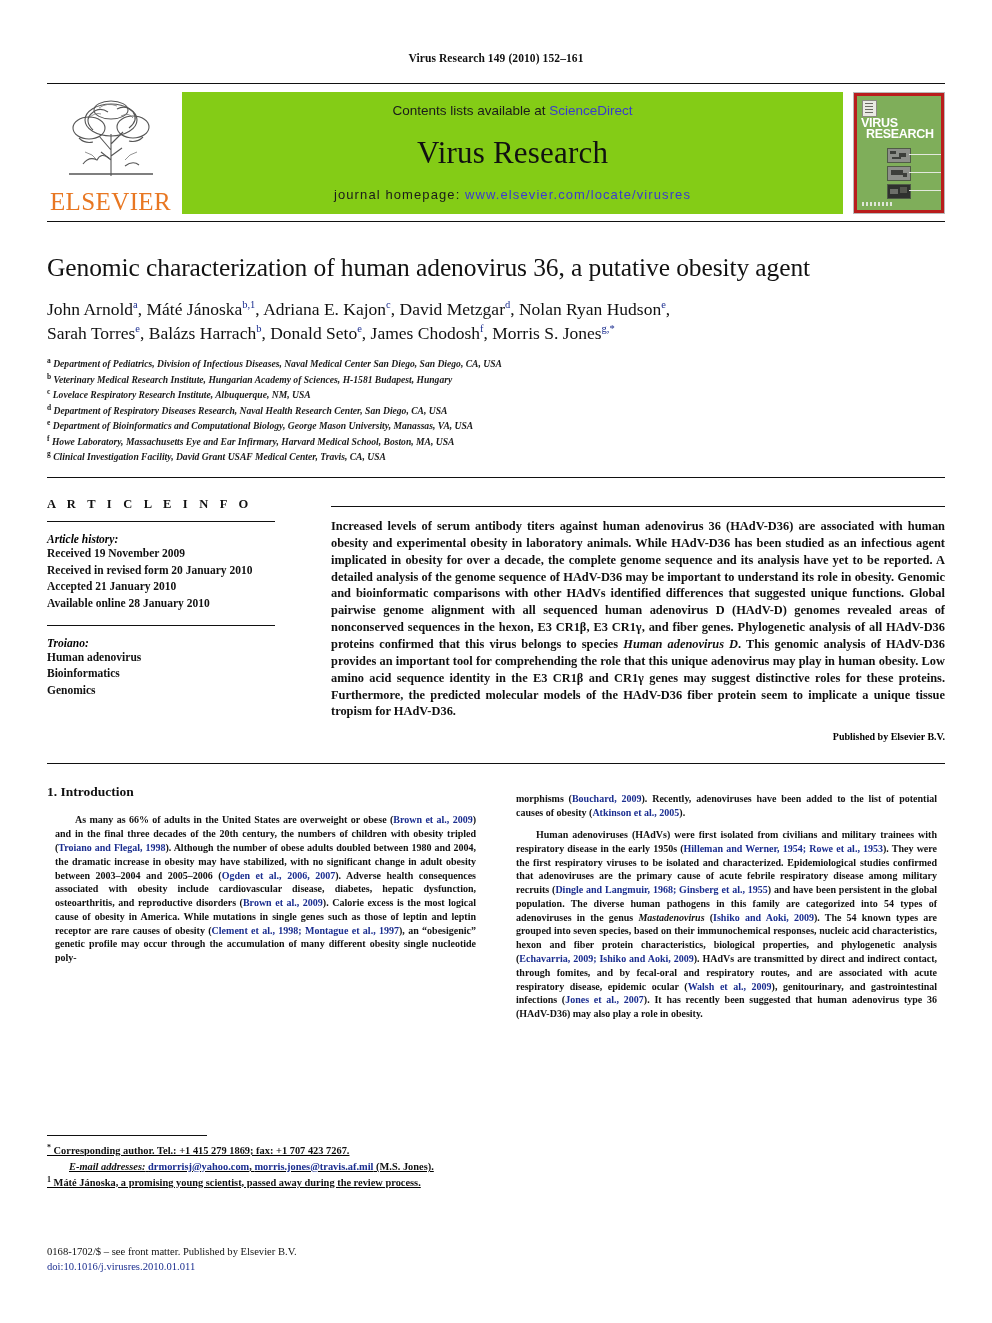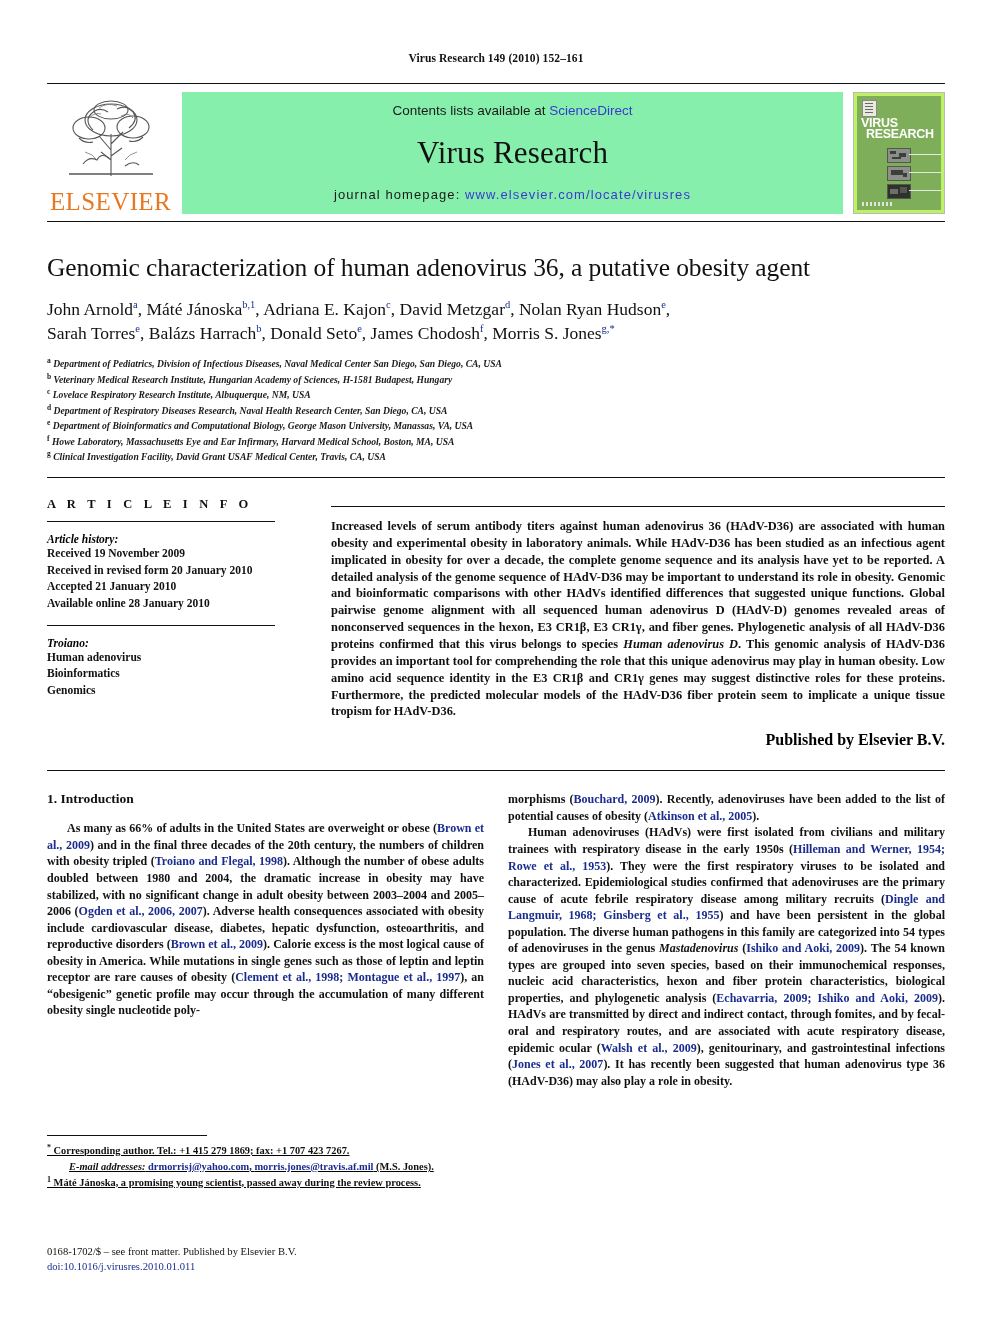--- a/index.html
+++ b/index.html
@@ -55,21 +55,21 @@
   .elsevier-word {
     color: #E87722;
     font-family: "Liberation Serif", serif;
     font-size: 25px;
     letter-spacing: 0.4px;
     line-height: 1;
     margin-top: 1px;
   }
   .masthead-center {
     flex: 1 1 auto;
-    background: #86efac;
+    background: #84cc16;
     margin: 0 10px 0 8px;
     display: flex;
     flex-direction: column;
     align-items: center;
     justify-content: space-between;
     padding: 11px 0 12px 0;
   }
   .contents-line {
     font-family: "Liberation Sans", sans-serif;
     font-size: 13.5px;
@@ -90,21 +90,21 @@
     letter-spacing: 1.1px;
     color: #1a1a1a;
   }
   .homepage-line .url {
     color: #3a3ad0;
   }
   .cover-thumb {
     width: 92px;
     flex: 0 0 92px;
     border: 1px solid #b9b9b9;
-    background: #bef264;
+    background: #b91c1c;
     position: relative;
     box-sizing: border-box;
     padding: 3px;
   }
   .cover-inner {
     width: 100%;
     height: 100%;
     background: #7fae5a;
     position: relative;
     box-sizing: border-box;
@@ -251,21 +251,21 @@
   .abstract-text {
     font-size: 12.4px;
     line-height: 1.36;
     text-align: justify;
     font-weight: bold;
     color: #111;
   }
   .abstract-text i { font-style: italic; }
   .published-line {
     text-align: right;
-    font-size: 16px;
+    font-size: 10px;
     font-weight: bold;
     margin-top: 11px;
   }
 
   
   .body-rule {
     border-top: 1px solid #111;
     margin-top: 21px;
   }
   .body-cols {
@@ -277,24 +277,24 @@
     flex: 1 1 0;
     width: 437px;
   }
   .sec-title {
     font-size: 13.5px;
     font-weight: bold;
     margin: 0 0 13px 0;
     color: #111;
   }
   .body-p {
-    font-size: 12px;
+    font-size: 10px;
     line-height: 1.38;
     text-align: justify;
-    margin: 0;
+    margin: 8px;
     text-indent: 20px;
     color: #111;
     font-weight: bold;
   }
   .body-p + .body-p { margin-top: 0; }
   .cite { color: #1a2d8f; }
   .body-p i { font-style: italic; }
 
   
   .footnotes {

